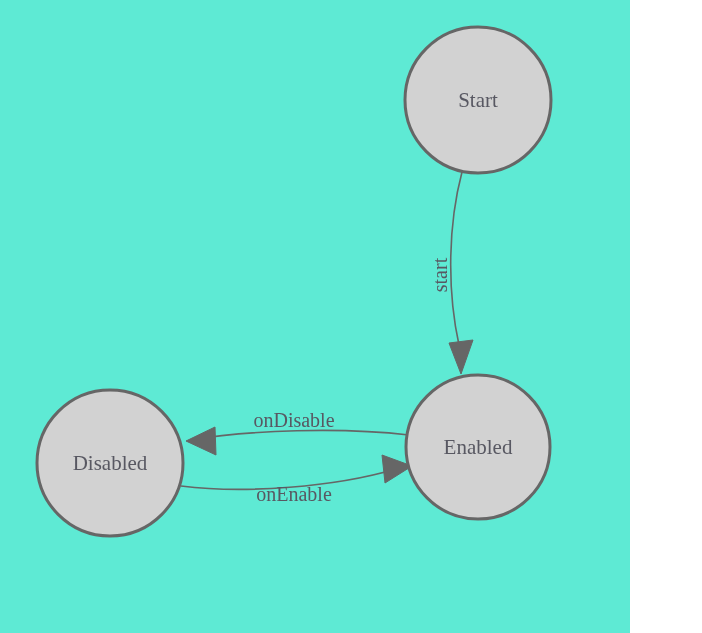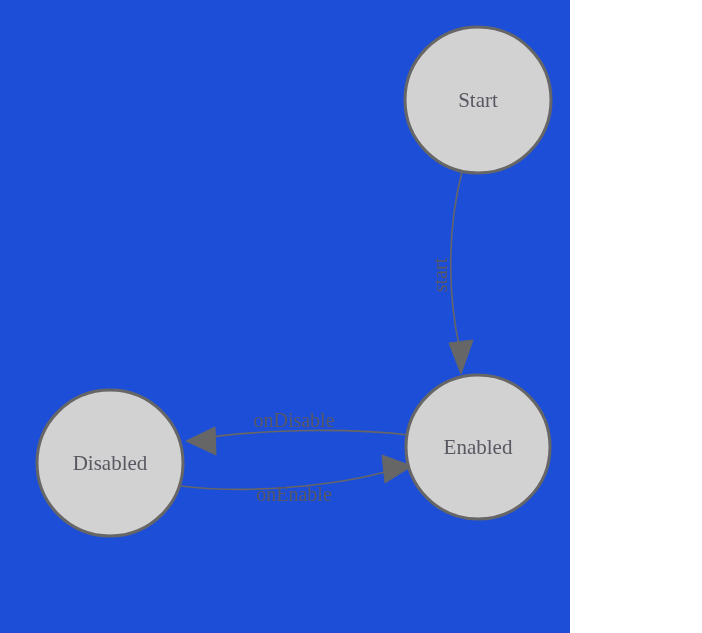--- a/index.html
+++ b/index.html
@@ -8,23 +8,23 @@
     background: #ffffff;
   }
   body {
     width: 702px;
     height: 633px;
     font-family: "Liberation Serif", "DejaVu Serif", serif;
     overflow: hidden;
   }
   #diagram-canvas {
     position: relative;
-    width: 570px;
+    width: 630px;
     height: 633px;
-    background: #1d4ed8;
+    background: #5eead4;
   }
   svg.diagram-svg {
     position: absolute;
     top: 0;
     left: 0;
     width: 702px;
     height: 633px;
   }
   .state-node-circle {
     fill: #d2d2d2;

